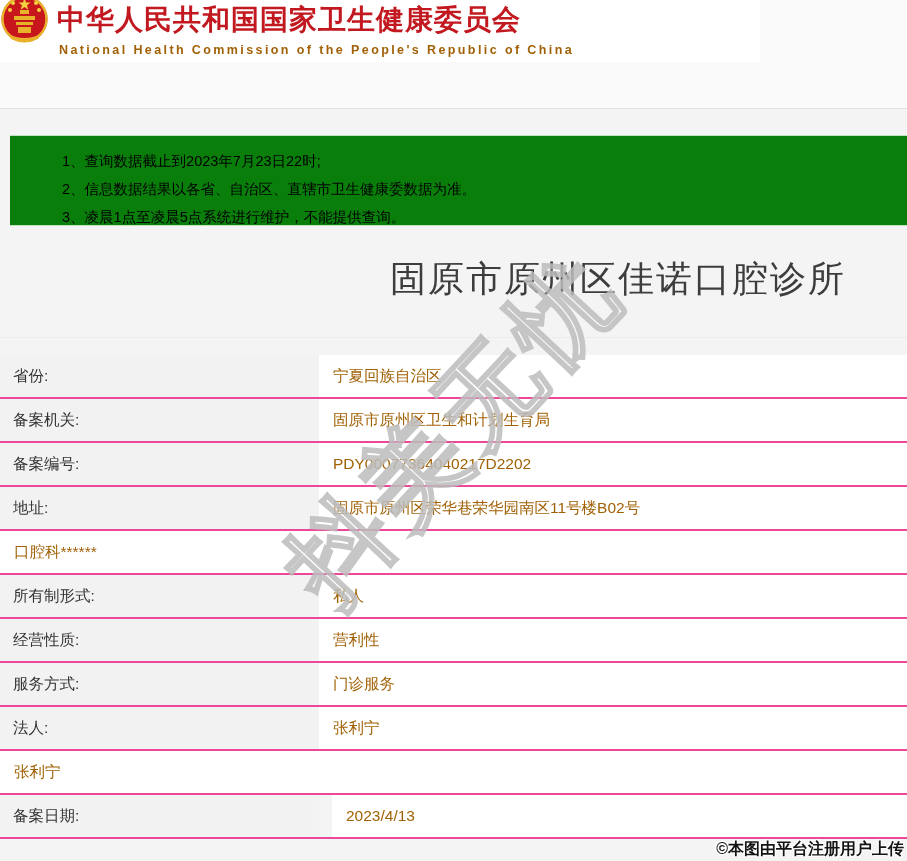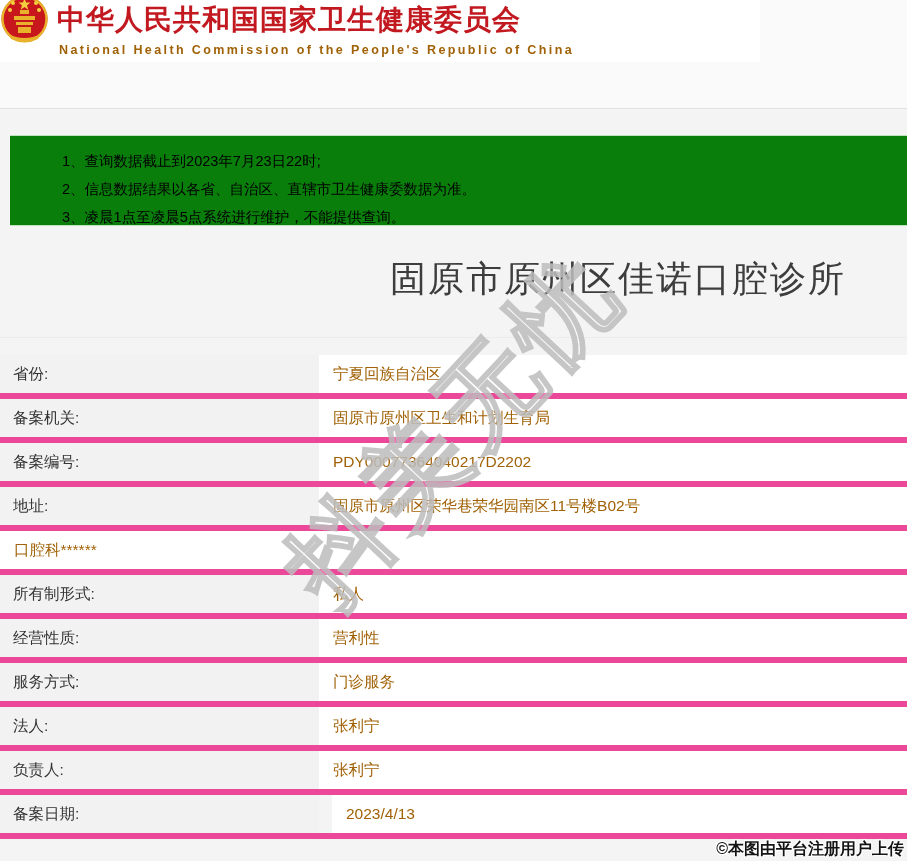--- a/index.html
+++ b/index.html
@@ -80,21 +80,21 @@
   }
   
   .info-table {
     position: absolute; top: 355px; left: 0;
     width: 907px;
     z-index: 2;
   }
   .info-row {
     display: flex;
     height: 44px;
-    border-bottom: 6px solid #ec4899;
+    border-bottom: 2px solid #ec4899;
     box-shadow: inset 0 -3px 0 0 #e9f5f0;
   }
   .info-row:last-child { box-shadow: inset 0 -3px 0 0 #eef7f3; gap: 13px; }
   .cell-label {
     width: 319px; flex: 0 0 319px;
     background: #f2f2f2;
     display: flex; align-items: center;
     padding-left: 13px;
     font-size: 15.5px; font-weight: 500;
     color: #333333;
@@ -198,21 +198,20 @@
     </div>
     <div class="info-row">
       <div class="cell-label">服务方式:</div>
       <div class="cell-value">门诊服务</div>
     </div>
     <div class="info-row">
       <div class="cell-label">法人:</div>
       <div class="cell-value">张利宁</div>
     </div>
     <div class="info-row">
-      <div class="cell-label">负责人:</div>
       <div class="cell-value">张利宁</div>
     </div>
     <div class="info-row">
       <div class="cell-label">备案日期:</div>
       <div class="cell-value">2023/4/13</div>
     </div>
   </div>
 
   <div class="diag-watermark">抖美无忧</div>
   <div class="corner-watermark">©本图由平台注册用户上传</div>

